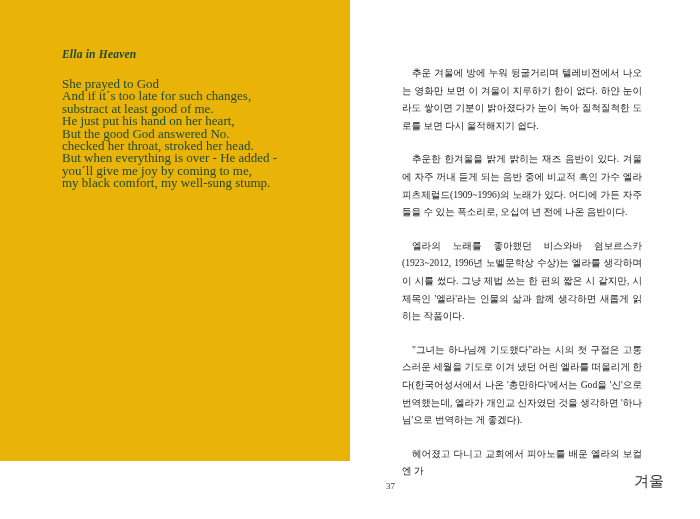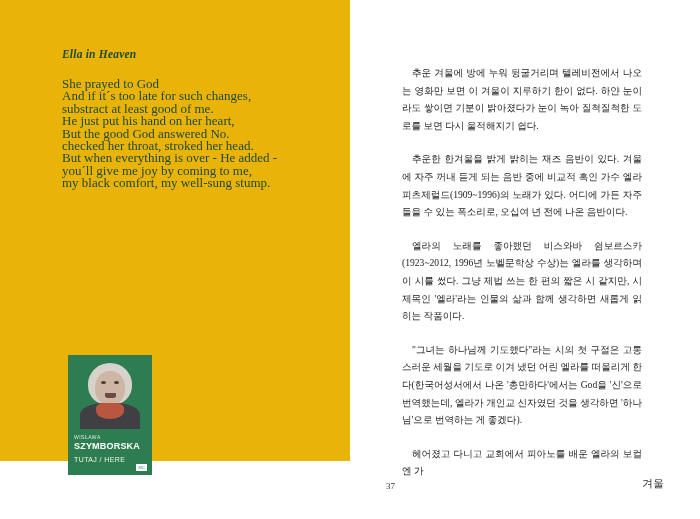--- a/index.html
+++ b/index.html
@@ -205,21 +205,21 @@
     font-family: "Liberation Serif", serif;
     font-size: 9px;
     color: #333333;
     text-align: center;
   }
   .running-head {
     position: absolute;
     right: 36px;
     bottom: 28px;
     font-family: Liberation Serif, serif;
-    font-size: 11px;
+    font-size: 15px;
     color: #333333;
   }
 </style>
 </head>
 <body>
 
 <div class="spread">
 
   <div class="page-left">
     <div class="poem-title">Ella in Heaven</div>
@@ -228,37 +228,20 @@
       <div class="line">And if it´s too late for such changes,</div>
       <div class="line">substract at least good of me.</div>
       <div class="line">He just put his hand on her heart,</div>
       <div class="line">But the good God answered No.</div>
       <div class="line">checked her throat, stroked her head.</div>
       <div class="line">But when everything is over - He added -</div>
       <div class="line">you´ll give me joy by coming to me,</div>
       <div class="line">my black comfort, my well-sung stump.</div>
     </div>
 
-    <div class="book-cover">
-      <div class="cover-photo">
-        <div class="hair"></div>
-        <div class="face"></div>
-        <div class="eye-l"></div>
-        <div class="eye-r"></div>
-        <div class="mouth"></div>
-        <div class="body"></div>
-        <div class="scarf"></div>
-      </div>
-      <div class="cover-text">
-        <div class="cover-author-first">WISŁAWA</div>
-        <div class="cover-author-last">SZYMBORSKA</div>
-        <div class="cover-title">TUTAJ / HERE</div>
-        <div class="cover-badge">MC</div>
-      </div>
-    </div>
   </div>
 
   <div class="page-right">
     <div class="body-text">
       <p>추운 겨울에 방에 누워 뒹굴거리며 텔레비전에서 나오는 영화만 보면 이 겨울이 지루하기 한이 없다. 하얀 눈이라도 쌓이면 기분이 밝아졌다가 눈이 녹아 질척질척한 도로를 보면 다시 울적해지기 쉽다.</p>
       <p>추운한 한겨울을 밝게 밝히는 재즈 음반이 있다. 겨울에 자주 꺼내 듣게 되는 음반 중에 비교적 흑인 가수 엘라 피츠제럴드(1909~1996)의 노래가 있다. 어디에 가든 자주 들을 수 있는 폭소리로, 오십여 년 전에 나온 음반이다.</p>
       <p>엘라의 노래를 좋아했던 비스와바 쉼보르스카(1923~2012, 1996년 노벨문학상 수상)는 엘라를 생각하며 이 시를 썼다. 그냥 제법 쓰는 한 편의 짧은 시 같지만, 시 제목인 '엘라'라는 인물의 삶과 함께 생각하면 새롭게 읽히는 작품이다.</p>
       <p>"그녀는 하나님께 기도했다"라는 시의 첫 구절은 고통스러운 세월을 기도로 이겨 냈던 어린 엘라를 떠올리게 한다(한국어성서에서 나온 '총만하다'에서는 God을 '신'으로 번역했는데, 엘라가 개인교 신자였던 것을 생각하면 '하나님'으로 번역하는 게 좋겠다).</p>
       <p>헤어졌고 다니고 교회에서 피아노를 배운 엘라의 보컬엔 가</p>
     </div>

